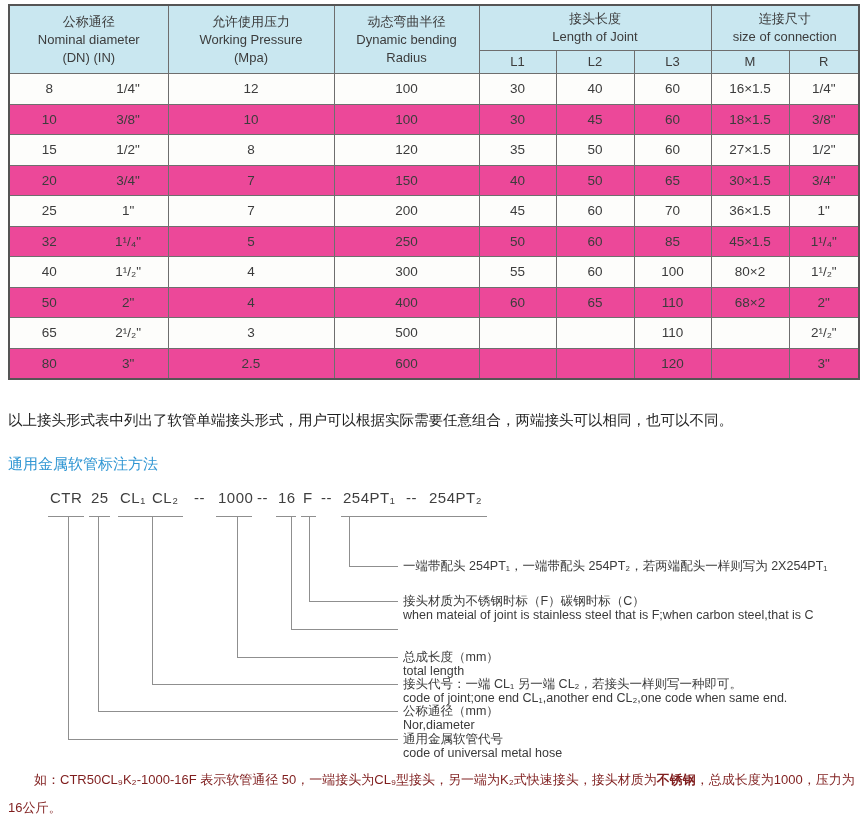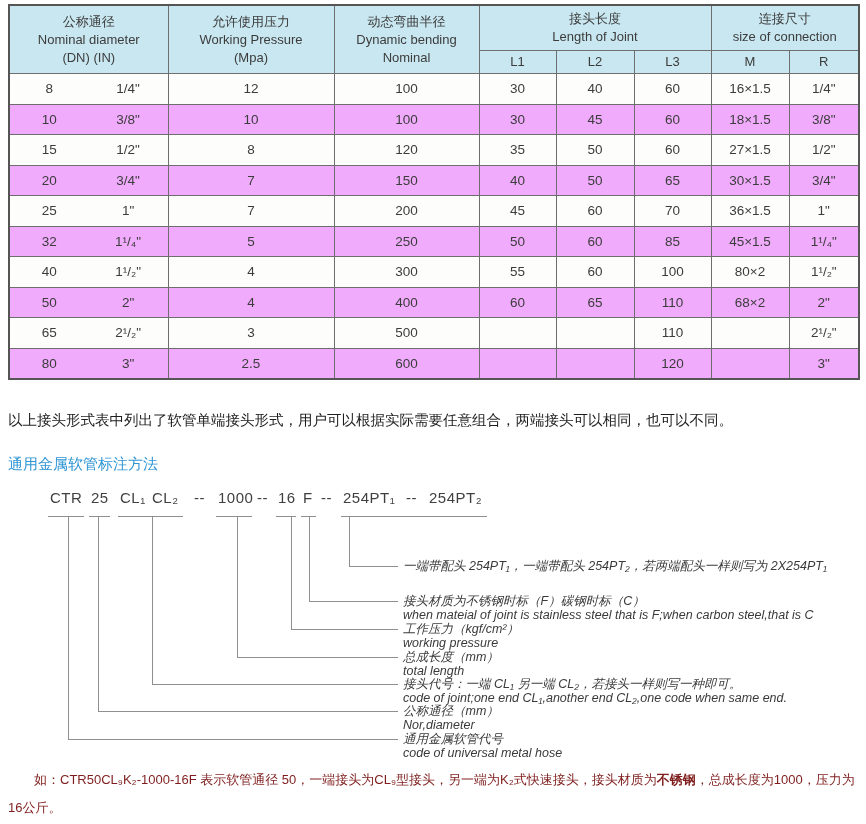--- a/index.html
+++ b/index.html
@@ -10,38 +10,38 @@
   
   .spec-table { position:absolute; top:4px; left:8px; width:850px;
     border-collapse:collapse; table-layout:fixed;padding-left:24px; }
   .spec-table th, .spec-table td {
     border:1px solid #6e6e6e; text-align:center; vertical-align:middle;
     color:#3c3c3c; font-weight:normal; }
   .spec-table { border:2px solid #555; }
   .spec-table thead th { background:#c9e7f0; font-size:13px; line-height:18px; padding:4px 2px; }
   .spec-table thead tr.subrow th { height:14px; padding:2px; font-size:13px; }
   .spec-table tbody td { height:30.5px; font-size:13.5px; background:#fdfdfb; }
-  .spec-table tbody tr.alt td { background:#f0abfc; }
+  .spec-table tbody tr.alt td { background:#ec4899; }
   .dn-in { display:flex; }
   .dn-in span { flex:1; }
 
   
   .note { position:absolute; left:8px; top:411px; width:852px; font-size:14.5px; color:#1d1d1d; }
   .section-title { position:absolute; left:8px; top:455px; font-size:15px; font-weight:normal; color:#3096d3; }
   .example { position:absolute; left:8px; top:766px; width:852px; font-size:13px;
     line-height:28px; color:#7f1d1d; text-indent:2em; }
   .example .bold { font-weight:bold; }
 
   
   .diagram { position:absolute; left:0; top:0; width:866px; height:704px; }
   .fpart { position:absolute; top:489px; font-size:15px; color:#3f3f3f; letter-spacing:.5px; white-space:pre; }
   .hline, .vline { position:absolute; background:#8f8f8f; }
   .hline { height:1px; }
   .vline { width:1px; }
-  .dlabel { position:absolute; left:403px; white-space:nowrap; color:#3a3a3a;font-style:italic; }
+  .dlabel { position:absolute; left:403px; white-space:nowrap; color:#3a3a3a; }
   .dlabel .zh { font-size:12.5px; line-height:14px; }
   .dlabel .en { font-size:12.5px; line-height:14px; }
 </style>
 </head>
 <body>
 
 <div class="page">
 
   <table class="spec-table">
     <colgroup>
@@ -62,21 +62,21 @@
           <div>(DN)   (IN)</div>
         </th>
         <th rowspan="2">
           <div>允许使用压力</div>
           <div>Working Pressure</div>
           <div>(Mpa)</div>
         </th>
         <th rowspan="2">
           <div>动态弯曲半径</div>
           <div>Dynamic bending</div>
-          <div>Nominal</div>
+          <div>Radius</div>
         </th>
         <th colspan="3">
           <div>接头长度</div>
           <div>Length of Joint</div>
         </th>
         <th colspan="2">
           <div>连接尺寸</div>
           <div>size of connection</div>
         </th>
       </tr>
@@ -286,24 +286,20 @@
     <div class="hline" style="left:98px;  top:711px; width:300px"></div>
     <div class="hline" style="left:68px;  top:739px; width:330px"></div>
 
     <div class="dlabel" style="top:559px">
       <div class="zh">一端带配头 254PT₁，一端带配头 254PT₂，若两端配头一样则写为 2X254PT₁</div>
     </div>
     <div class="dlabel" style="top:594px">
       <div class="zh">接头材质为不锈钢时标（F）碳钢时标（C）</div>
       <div class="en">when mateial of joint is stainless steel that is F;when carbon steel,that is C</div>
     </div>
-    <div class="dlabel" style="top:622px">
-      <div class="zh">工作压力（kgf/cm²）</div>
-      <div class="en">working pressure</div>
-    </div>
     <div class="dlabel" style="top:650px">
       <div class="zh">总成长度（mm）</div>
       <div class="en">total length</div>
     </div>
     <div class="dlabel" style="top:677px">
       <div class="zh">接头代号：一端 CL₁ 另一端 CL₂，若接头一样则写一种即可。</div>
       <div class="en">code of joint;one end CL₁,another end CL₂,one code when same end.</div>
     </div>
     <div class="dlabel" style="top:704px">
       <div class="zh">公称通径（mm）</div>

